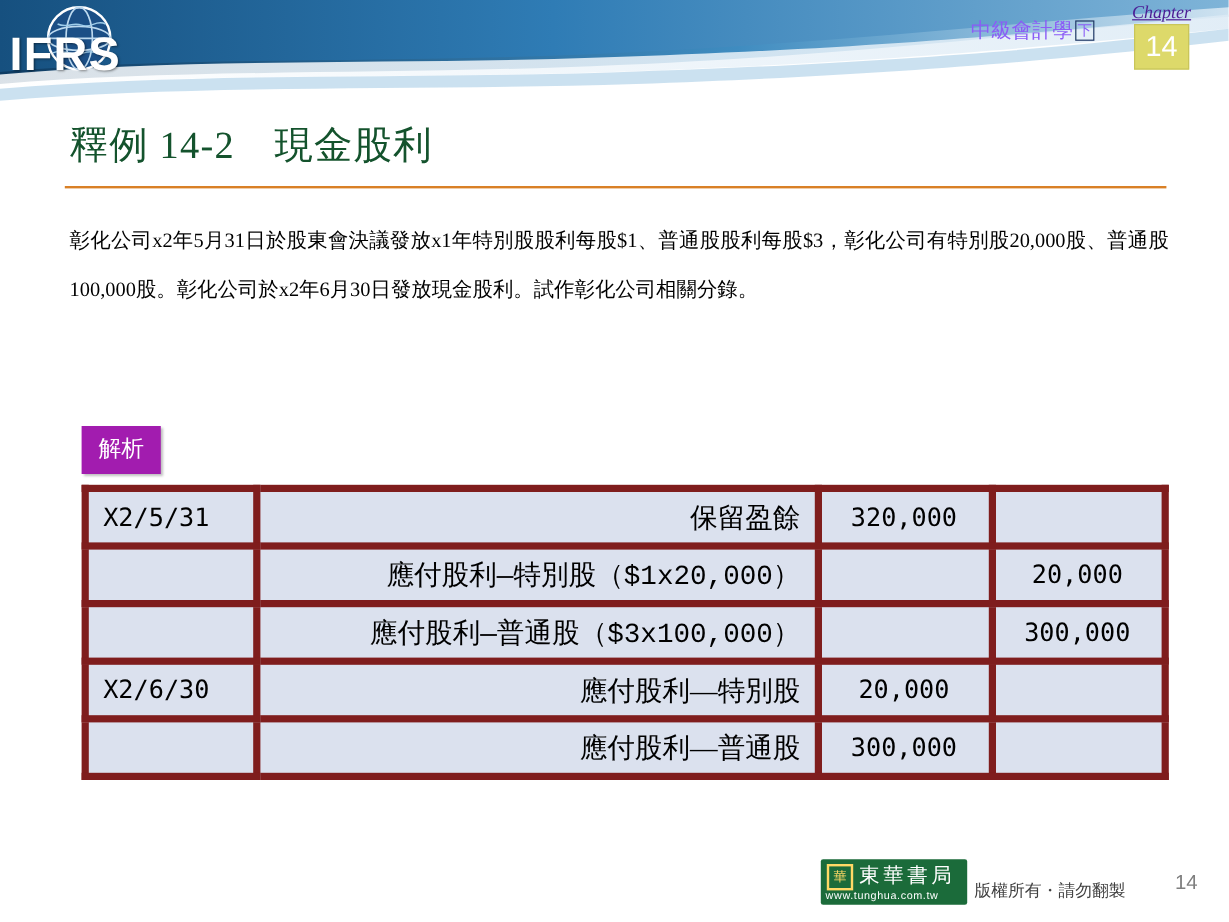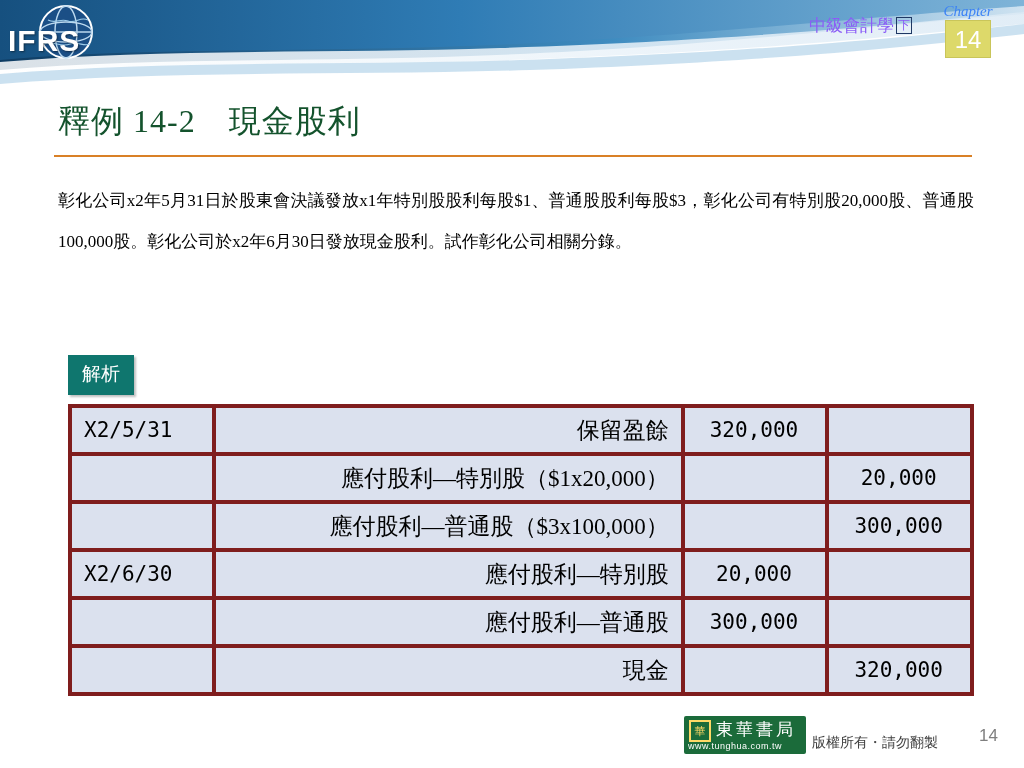--- a/index.html
+++ b/index.html
@@ -29,21 +29,21 @@
   .ifrs-logo {
     position: absolute;
     left: 14px; top: 2px;
     width: 120px; height: 70px;
   }
   .ifrs-text {
     position: absolute;
     left: 8px; top: 24px;
     font-family: "Liberation Sans", sans-serif;
     font-weight: bold;
-    font-size: 30px;
+    font-size: 39px;
     letter-spacing: 1px;
     color: #ffffff;
     text-shadow: 1px 1px 2px rgba(0,0,0,0.45);
   }
 
   .course-title {
     position: absolute;
     right: 112px; top: 14px;
     font-size: 17px;
     color: #8b5cf6;
@@ -63,22 +63,23 @@
   .chapter-box {
     position: absolute;
     right: 18px; top: 2px;
     width: 76px; height: 58px;
     text-align: center;
   }
   .chapter-word {
     font-family: "Liberation Serif", serif;
     font-style: italic;
     font-size: 15px;
-    color: #3b82f6;
+    color: #4c1d95;
     line-height: 18px;
+    text-decoration: underline;
   }
   .chapter-num {
     width: 46px; height: 38px;
     margin: 0 auto;
     background: #ddd96a;
     border: 1px solid #c9c55a;
     color: #ffffff;
     font-family: "Liberation Sans", sans-serif;
     font-size: 24px;
     font-weight: normal;
@@ -111,58 +112,58 @@
     line-height: 41px;
     color: #000000;
     text-align: justify;
     font-family: "Liberation Serif", "DejaVu Serif", serif;
   }
 
   
   .analysis-tag {
     position: absolute;
     left: 68px; top: 355px;
-    background: #0f766e;
+    background: #a21caf;
     color: #ffffff;
     font-size: 19px;
     padding: 6px 14px 8px 14px;
     font-family: "Liberation Serif", "DejaVu Serif", serif;
     box-shadow: 2px 2px 2px rgba(0,0,0,0.25);
   }
 
   
   .jtable {
     position: absolute;
     left: 68px; top: 404px;
     width: 906px;
     border-collapse: collapse;
     font-family: "Liberation Serif", "DejaVu Serif", serif;
   }
   .jtable td {
-    border: 4px solid #7f1d1d;
+    border: 6px solid #7f1d1d;
     background: #dbe1ee;
     height: 48px;
     padding: 2px 12px;
     font-size: 23px;
     color: #000000;
     vertical-align: middle;
   }
   .jtable td.date {
     width: 144px;
     font-family: "DejaVu Sans Mono", monospace;
     font-size: 21px;
     letter-spacing: 0px;
     text-align: left;
     padding-left: 12px;
   }
   .jtable td.acct {
     width: 472px;
     text-align: right;
   }
-  .jtable td.acct.indent { padding-left: 68px; }
+  .jtable td.acct.indent { padding-left: 68px; font-family: Liberation Mono, monospace; }
   .jtable td.acct.indent2 { padding-left: 72px; }
   .jtable td.amt {
     width: 145px;
     text-align: center;
     font-family: "DejaVu Sans Mono", monospace;
     font-size: 21px;
     padding-right: 14px;
   }
 
   
@@ -296,26 +297,20 @@
         <td class="acct">應付股利—特別股</td>
         <td class="amt">20,000</td>
         <td class="amt"></td>
       </tr>
       <tr>
         <td class="date"></td>
         <td class="acct">應付股利—普通股</td>
         <td class="amt">300,000</td>
         <td class="amt"></td>
       </tr>
-      <tr>
-        <td class="date"></td>
-        <td class="acct indent2">現金</td>
-        <td class="amt"></td>
-        <td class="amt">320,000</td>
-      </tr>
     </tbody>
   </table>
 
   <div class="footer-logo">
     <div class="seal">華</div>
     <div class="cn">東華書局</div>
     <div class="url">www.tunghua.com.tw</div>
   </div>
   <div class="footer-copy">版權所有・請勿翻製</div>
   <div class="page-num">14</div>

